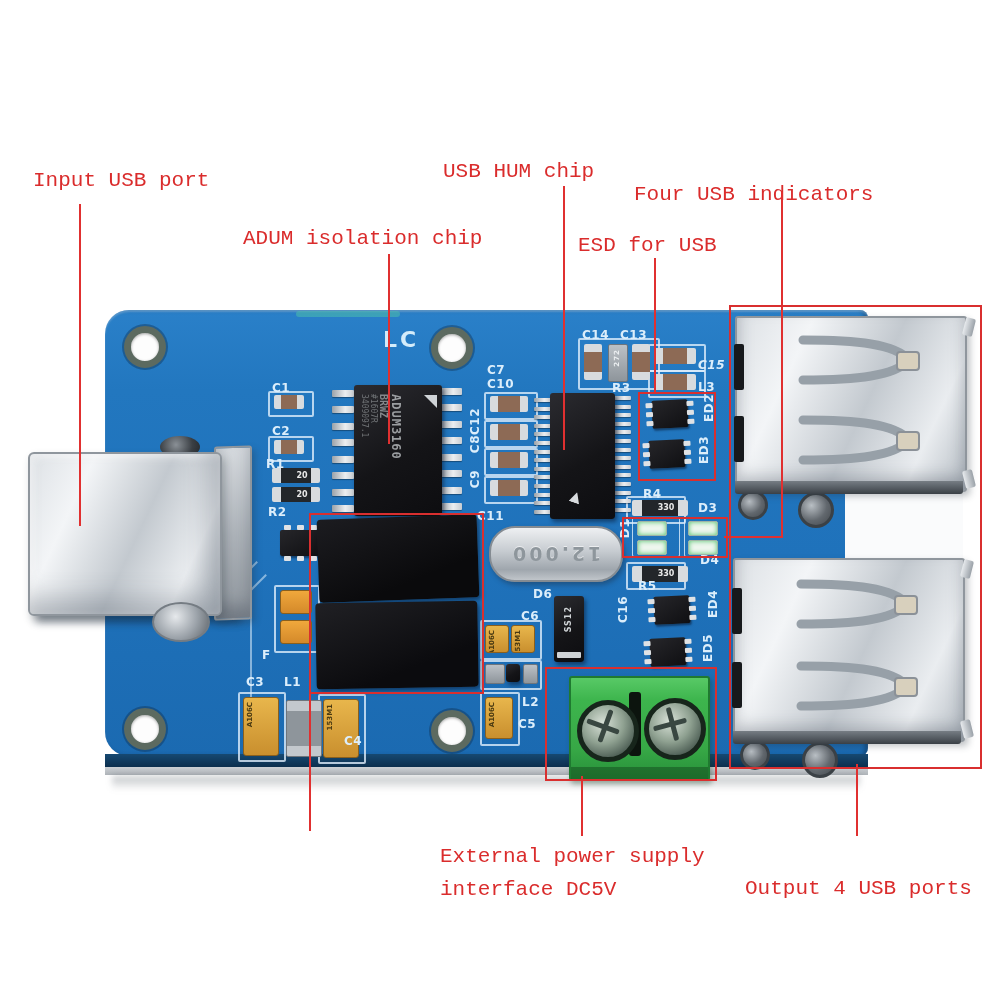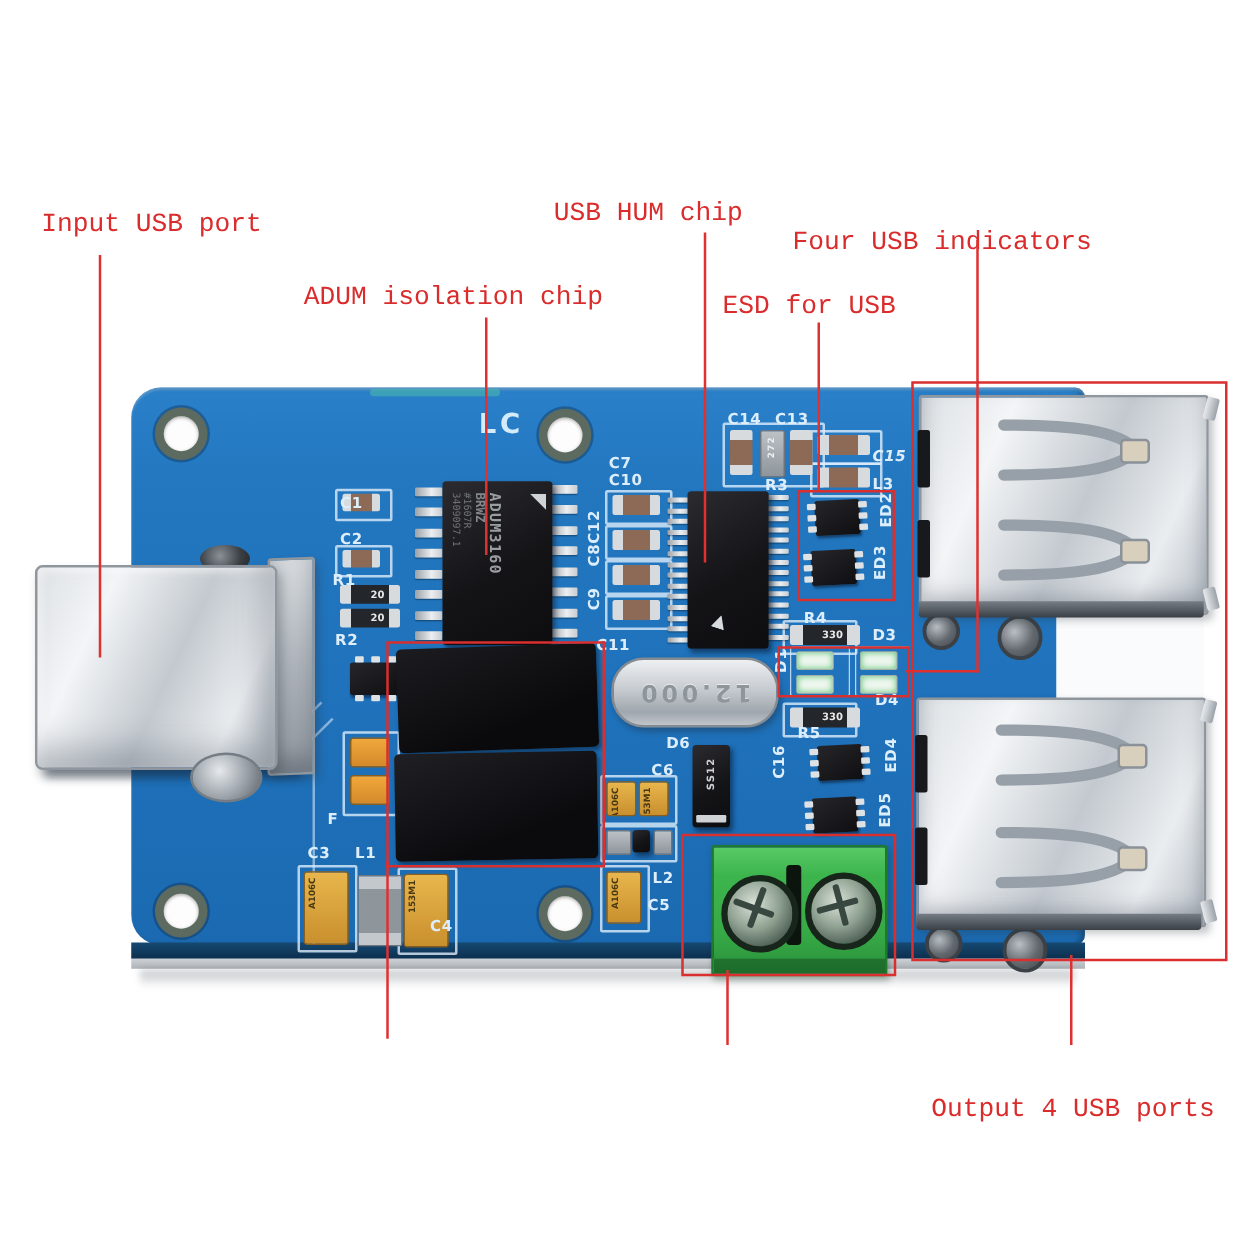--- a/index.html
+++ b/index.html
@@ -345,21 +345,21 @@
         <path d="M66 106 C 120 106, 158 110, 172 126 C 158 142, 120 146, 66 146" fill="none" stroke="#97a0a8" stroke-width="9" stroke-linecap="round"></path>
         <rect x="160" y="118" width="22" height="18" rx="3" fill="#d8d0bd" stroke="#8b9198" stroke-width="2"></rect>
       </g>
     </svg>
     <div style="position:absolute;left:-2px;bottom:-4px;width:228px;height:13px;background:linear-gradient(180deg,#767d84,#3a4046);border-radius:0 0 3px 3px;"></div>
     <div style="position:absolute;right:-9px;top:0px;width:10px;height:18px;background:linear-gradient(90deg,#e8ebee,#9aa1a8);transform:rotate(14deg);border-radius:2px;"></div>
     <div style="position:absolute;right:-9px;bottom:2px;width:10px;height:18px;background:linear-gradient(90deg,#e8ebee,#9aa1a8);transform:rotate(-14deg);border-radius:2px;"></div>
   </div>
 
   <div id="silk-layer">
-      <span class="silk" style="left: 272px; top: 395px;">C1</span>
+      <span class="silk" style="left: 272px; top: 381px;">C1</span>
       <span class="silk" style="left: 272px; top: 424px;">C2</span>
       <span class="silk" style="left: 266px; top: 457px;">R1</span>
       <span class="silk" style="left: 268px; top: 505px;">R2</span>
       <span class="silk" style="left: 262px; top: 648px;">F</span>
       <span class="silk" style="left: 246px; top: 675px;">C3</span>
       <span class="silk" style="left: 284px; top: 675px;">L1</span>
       <span class="silk" style="left: 344px; top: 734px;">C4</span>
       <span class="silk" style="left: 487px; top: 363px;">C7</span>
       <span class="silk" style="left: 487px; top: 377px;">C10</span>
       <span class="silk v" style="left: 468px; top: 408px;">C8C12</span>
@@ -384,20 +384,22 @@
       <span class="silk" style="left: 521px; top: 609px;">C6</span>
       <span class="silk" style="left: 522px; top: 695px;">L2</span>
       <span class="silk" style="left: 518px; top: 717px;">C5</span>
     </div>
 
   <div class="rlabel anno" style="left:33px;top:164px;">Input USB port</div>
   <div class="rlabel anno" style="left:243px;top:222px;">ADUM isolation chip</div>
   <div class="rlabel anno" style="left:443px;top:155px;">USB HUM chip</div>
   <div class="rlabel anno" style="left:578px;top:229px;">ESD for USB</div>
   <div class="rlabel anno" style="left:634px;top:159px;margin-top:19px;">Four USB indicators</div>
+  <div class="rlabel anno" style="left:440px;top:840px;">External power supply
+interface DC5V</div>
   <div class="rlabel anno" style="left:745px;top:872px;">Output 4 USB ports</div>
 
   <div class="redline anno" style="left:79px;top:204px;width:2px;height:322px;"></div>
   <div class="redline anno" style="left:388px;top:254px;width:2px;height:190px;"></div>
   <div class="redline anno" style="left:563px;top:186px;width:2px;height:264px;"></div>
   <div class="redline anno" style="left:654px;top:258px;width:2px;height:134px;"></div>
   <div class="redline anno" style="left:781px;top:192px;width:2px;height:346px;"></div>
   <div class="redline anno" style="left:724px;top:536px;width:59px;height:2px;"></div>
   <div class="redline anno" style="left:309px;top:689px;width:2px;height:142px;"></div>
   <div class="redline anno" style="left:581px;top:776px;width:2px;height:60px;"></div>

